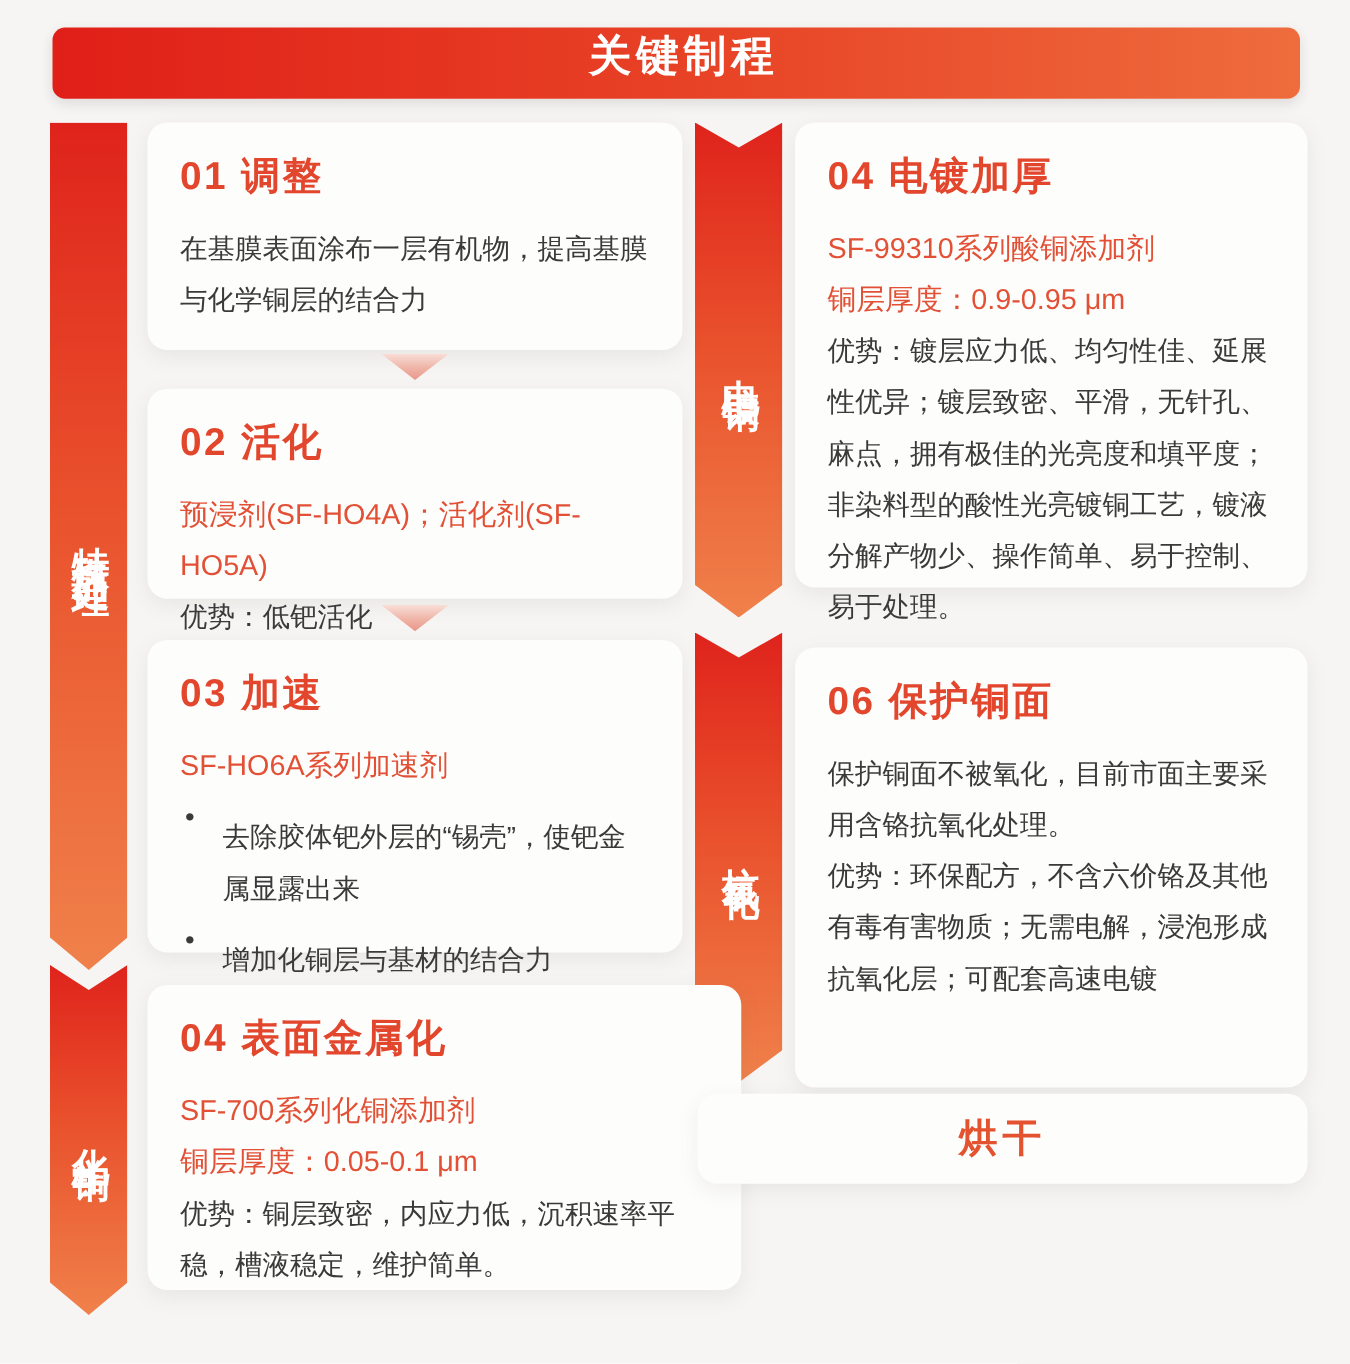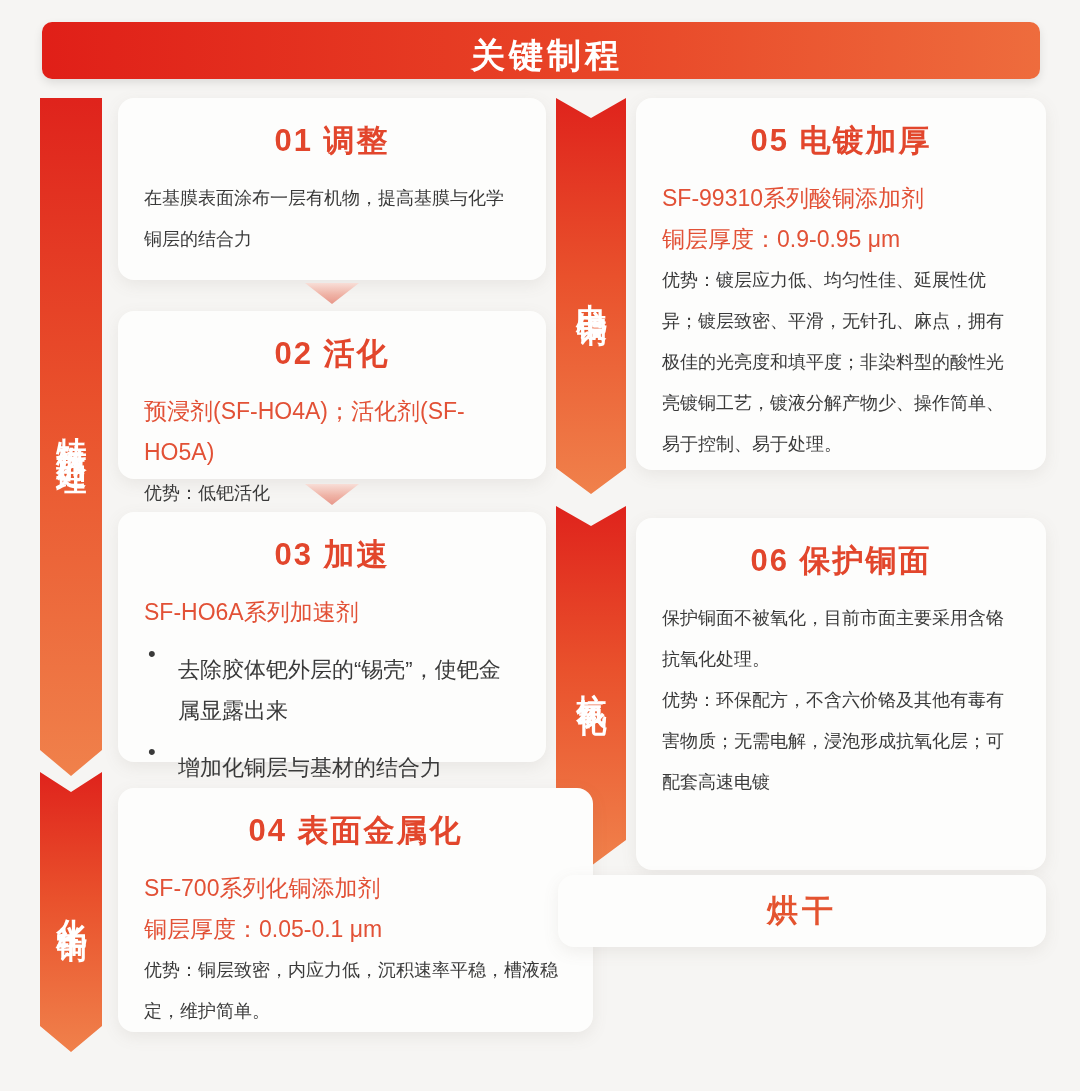--- a/index.html
+++ b/index.html
@@ -15,21 +15,21 @@
     margin: 0 auto;
   }
 
   
   .header-banner {
     position: absolute;
     left: 42px; top: 22px;
     width: 998px; height: 57px;
     background: linear-gradient(90deg, #e01f18 0%, #e84527 55%, #ee6c3d 100%);
     border-radius: 10px;
-    display: flex; align-items: flex-end; justify-content: center;
+    display: flex; align-items: flex-start; justify-content: center;
     box-shadow: 0 4px 10px rgba(0,0,0,0.10);
     padding-left: 12px;
   }
   .header-banner span {
     color: #ffffff;
     font-size: 34px;
     font-weight: 700;
     letter-spacing: 4px;
   }
 
@@ -61,36 +61,36 @@
 
   
   .card {
     position: absolute;
     background: #fdfdfc;
     border-radius: 16px;
     box-shadow: 0 5px 16px rgba(120,110,100,0.10);
     padding: 22px 26px;
   }
   .card-title {
-    text-align: center;
+    text-align: left;
     color: #e2462c;
     font-size: 31px;
     font-weight: 700;
     letter-spacing: 2px;
     margin-bottom: 16px;
   }
   .card-highlight {
     color: #e25136;
     font-size: 23px;
     font-weight: 400;
     line-height: 41px;
   }
   .card-body {
     color: #3a3a3a;
-    font-size: 18px;
+    font-size: 22px;
     line-height: 41px;
   }
   .bullet-row { display: flex; color: #3a3a3a; font-size: 22px; line-height: 41px; }
   .bullet-marker { width: 34px; flex: 0 0 34px; text-align: left; padding-left: 4px; }
   .bullet-text { flex: 1; margin-top: 16px; }
 
   .card-step-1 { left: 118px; top: 98px;  width: 428px; height: 182px; }
   .card-step-2 { left: 118px; top: 311px; width: 428px; height: 168px; }
   .card-step-3 { left: 118px; top: 512px; width: 428px; height: 250px; }
   .card-step-4 { left: 118px; top: 788px; width: 475px; height: 244px; padding-left: 26px; }
@@ -171,21 +171,21 @@
   </div>
 
   <div class="card card-step-4">
     <div class="card-title">04 表面金属化</div>
     <div class="card-highlight">SF-700系列化铜添加剂</div>
     <div class="card-highlight">铜层厚度：0.05-0.1 μm</div>
     <div class="card-body">优势：铜层致密，内应力低，沉积速率平稳，槽液稳定，维护简单。</div>
   </div>
 
   <div class="card card-step-5">
-    <div class="card-title">05 电镀加厚</div>
+    <div class="card-title">04 电镀加厚</div>
     <div class="card-highlight">SF-99310系列酸铜添加剂</div>
     <div class="card-highlight">铜层厚度：0.9-0.95 μm</div>
     <div class="card-body">优势：镀层应力低、均匀性佳、延展性优异；镀层致密、平滑，无针孔、麻点，拥有极佳的光亮度和填平度；非染料型的酸性光亮镀铜工艺，镀液分解产物少、操作简单、易于控制、易于处理。</div>
   </div>
 
   <div class="card card-step-6">
     <div class="card-title">06 保护铜面</div>
     <div class="card-body">保护铜面不被氧化，目前市面主要采用含铬抗氧化处理。</div>
     <div class="card-body">优势：环保配方，不含六价铬及其他有毒有害物质；无需电解，浸泡形成抗氧化层；可配套高速电镀</div>
   </div>

